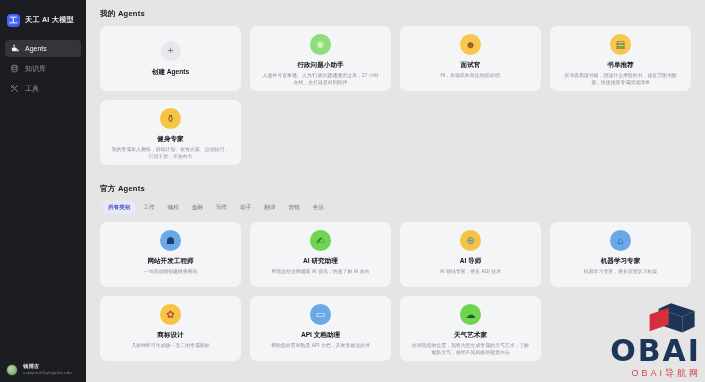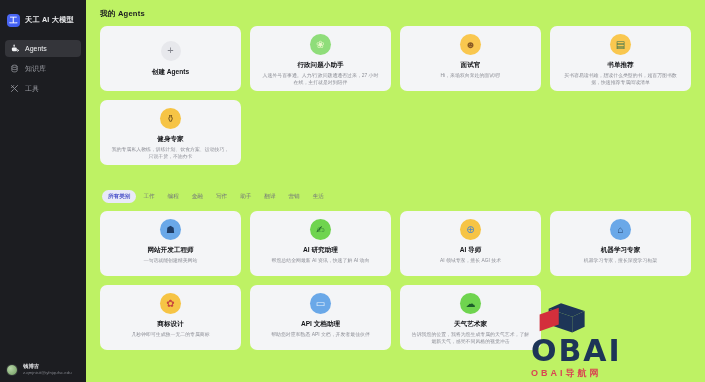--- a/index.html
+++ b/index.html
@@ -57,21 +57,21 @@
     background: radial-gradient(circle at 35% 35%, #b7d6a8, #6f9a5e);
     border: 1px solid #2d2f34; flex: 0 0 12px;
   }
   .user-meta { overflow: hidden; }
   .user-name { color: #e4e5e8; font-size: 5.4px; font-weight: 700; line-height: 7px; white-space: nowrap; }
   .user-mail { color: #7e8088; font-size: 4.3px; line-height: 6px; white-space: nowrap; }
 
   
   .main {
     flex: 1 1 auto; height: 382px;
-    background: #bef264;
+    background: #e5e5e5;
     padding: 9px 14px 0 14px;
     overflow: hidden; position: relative;
   }
   .section-title {
     font-size: 7.6px; font-weight: 700; color: #1b1c1f;
     margin-bottom: 7px; letter-spacing: .2px;
   }
   .grid {
     display: grid; grid-template-columns: repeat(4, 1fr);
     gap: 9px;
@@ -113,34 +113,34 @@
   .tab {
     font-size: 5.6px; color: #70727a; padding: 2.5px 6px;
     border-radius: 8px; cursor: pointer; white-space: nowrap;
   }
   .tab.active { background: #e9eaf8; color: #4b52c9; font-weight: 700; }
 
   .grid2 { display: grid; grid-template-columns: repeat(4, 1fr); gap: 9px; }
 
   
   .watermark {
-    position: absolute; right: 14px; bottom: 2px;
+    position: absolute; right: 4px; bottom: 2px;
     width: 160px; height: 78px;
-    display: flex; flex-direction: column; align-items: flex-start;
+    display: flex; flex-direction: column; align-items: flex-end;
     justify-content: flex-end; pointer-events: none;
   }
   .wm-cube { width: 60px; height: 38px; display: block; }
   .wm-text {
     font-family: "DejaVu Sans", sans-serif;
     font-size: 30px; font-weight: 900; color: #1d3557;
     letter-spacing: 2px; line-height: 30px; margin-top: -2px;
   }
   .wm-sub {
     font-size: 9px; color: #d94452; letter-spacing: 3px;
-    font-weight: 700; margin-top: 1px;
+    font-weight: 400; margin-top: 1px;
   }
 </style>
 </head>
 <body>
 
 <div class="app">
 
   <aside class="sidebar">
 
     <div class="brand">
@@ -231,20 +231,21 @@
     <div class="grid" style="margin-top:9px;">
       <div class="card">
         <div class="card-icon" style="background:#f6c445;color:#7a5a20;">⚱</div>
         <div class="card-title">健身专家</div>
         <div class="card-desc">我的专属私人教练，训练计划、饮食方案、运动技巧，只说干货，不油办卡</div>
       </div>
     </div>
 
     <div class="spacer"></div>
 
+    <div class="section-title">官方 Agents</div>
 
     <div class="tabs">
       <div class="tab active">所有类别</div>
       <div class="tab">工作</div>
       <div class="tab">编程</div>
       <div class="tab">金融</div>
       <div class="tab">写作</div>
       <div class="tab">助手</div>
       <div class="tab">翻译</div>
       <div class="tab">营销</div>

